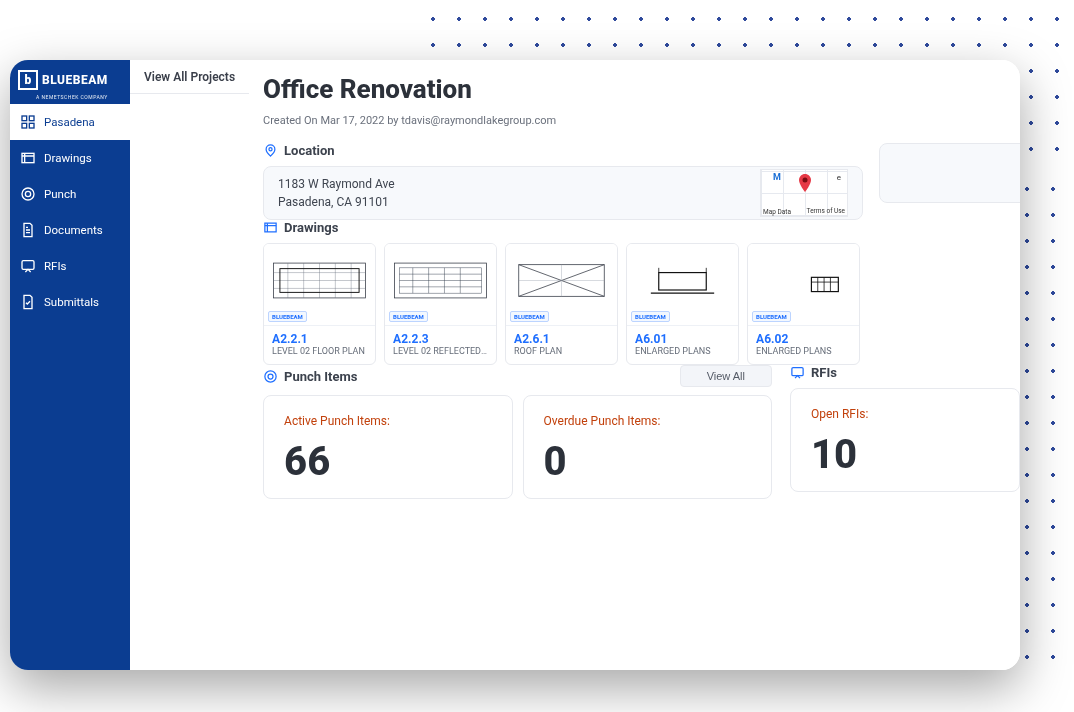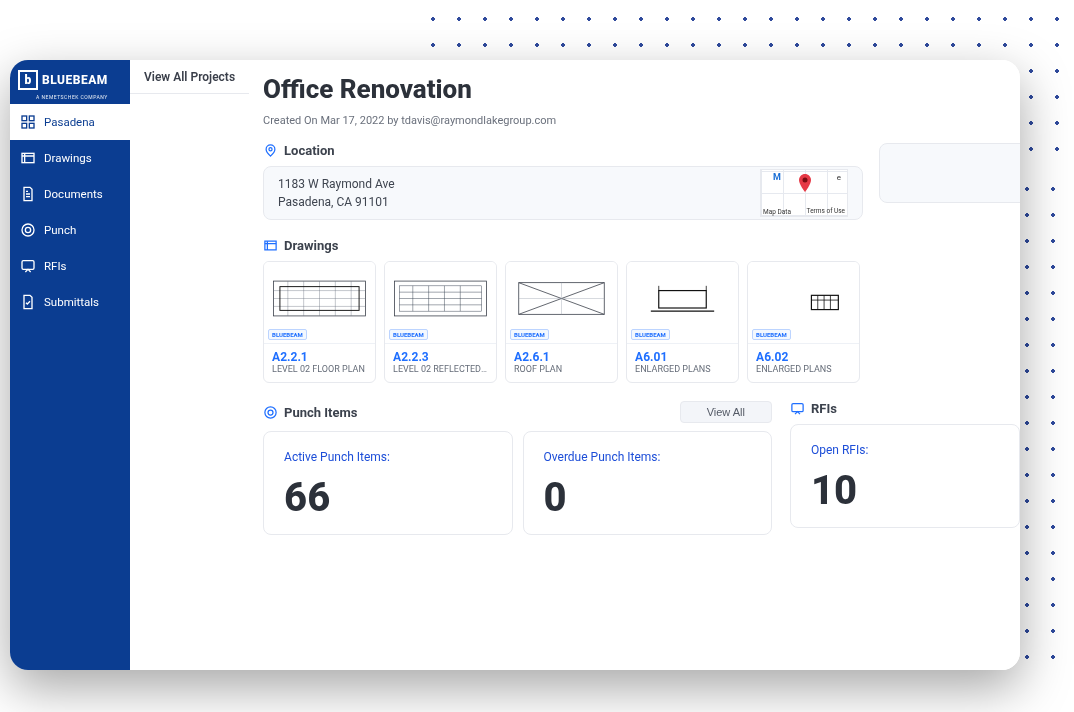--- a/index.html
+++ b/index.html
@@ -125,21 +125,21 @@
     font-weight: 800;
     color: #2c313a;
     margin-bottom: 10px;
   }
   .created-line {
     font-size: 11px;
     color: #6a707c;
     margin-bottom: 16px;
   }
   .row { display: flex; gap: 16px; }
-  .section { margin-bottom: 18px; }
+  .section { }
   .sec-head {
     display: flex; align-items: center; gap: 6px;
     font-size: 13px; font-weight: 700; color: #3c424d;
     margin-bottom: 8px;
   }
   .sec-icon { width: 15px; height: 15px; color: #1f6fff; flex: 0 0 15px; }
   .sec-icon svg { width: 100%; height: 100%; display: block; }
   .card {
     background: #f7f9fc;
     border: 1px solid #e7e9ee;
@@ -229,21 +229,21 @@
   .punch-head { display:flex; align-items:center; justify-content:space-between; margin-bottom:8px;}
   .view-all-link { font-size: 11px; color: #545a66; background:#f3f5f9; border:1px solid #e7e9ee; border-radius:4px; padding:4px 26px; cursor:pointer; }
   .stat-grid { display: flex; gap: 10px; }
   .stat-card, .rfi-card {
     flex: 1;
     background: #fff;
     border: 1px solid #e7e9ee;
     border-radius: 8px;
     padding: 18px 20px 16px;
   }
-  .stat-label { font-size: 12px; color: #1d4ed8; margin-bottom: 14px; }
+  .stat-label { font-size: 12px; color: #c2410c; margin-bottom: 14px; }
   .stat-value { font-size: 40px; font-weight: 800; color: #2c313a; line-height: 1; }
   .rfi-col { flex: 1; min-width: 230px; padding-right: 0; }
 </style>
 </head>
 <body>
 
 <div class="dotgrid"></div>
 <div class="dotgrid2"></div>
 
 <div class="app-window">
@@ -272,34 +272,34 @@
           <svg viewBox="0 0 24 24" fill="none" stroke="currentColor" stroke-width="2">
               <rect x="3" y="5" width="18" height="14"></rect>
               <path d="M3 9h18M7 5v14"></path>
             </svg>
         </span>
         <span>Drawings</span>
       </div>
       <div class="side-item">
         <span class="side-icon">
           <svg viewBox="0 0 24 24" fill="none" stroke="currentColor" stroke-width="2">
+              <circle cx="12" cy="12" r="9"></circle>
+              <circle cx="12" cy="12" r="4"></circle>
+            </svg>
+        </span>
+        <span>Punch</span>
+      </div>
+      <div class="side-item">
+        <span class="side-icon">
+          <svg viewBox="0 0 24 24" fill="none" stroke="currentColor" stroke-width="2">
               <path d="M6 2h9l3 3v17H6z"></path>
               <path d="M9 12h6M9 16h6M9 8h3"></path>
             </svg>
         </span>
         <span>Documents</span>
-      </div>
-      <div class="side-item">
-        <span class="side-icon">
-          <svg viewBox="0 0 24 24" fill="none" stroke="currentColor" stroke-width="2">
-              <circle cx="12" cy="12" r="9"></circle>
-              <circle cx="12" cy="12" r="4"></circle>
-            </svg>
-        </span>
-        <span>Punch</span>
       </div>
       <div class="side-item">
         <span class="side-icon">
           <svg viewBox="0 0 24 24" fill="none" stroke="currentColor" stroke-width="2">
               <rect x="3" y="4" width="18" height="13" rx="2"></rect>
               <path d="M8 21l4-4 4 4"></path>
             </svg>
         </span>
         <span>RFIs</span>
       </div>

